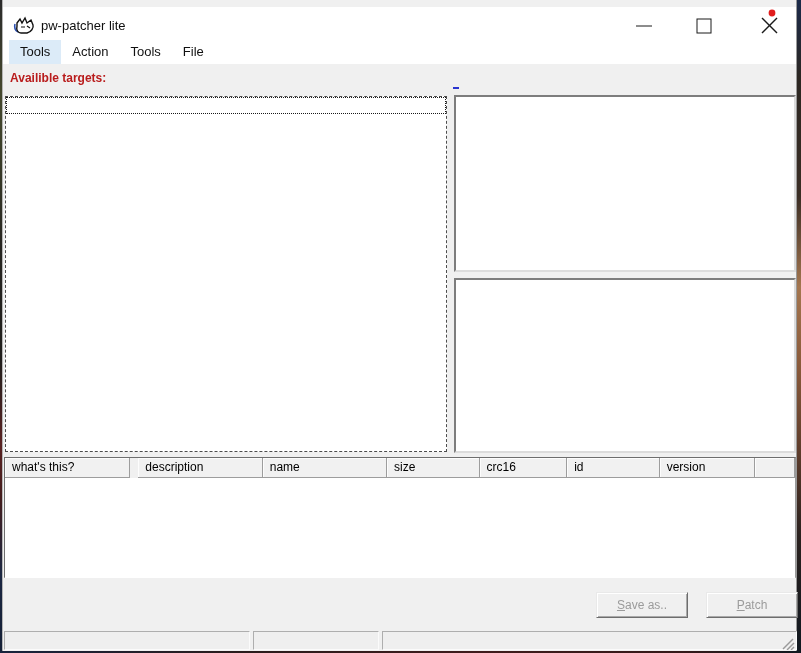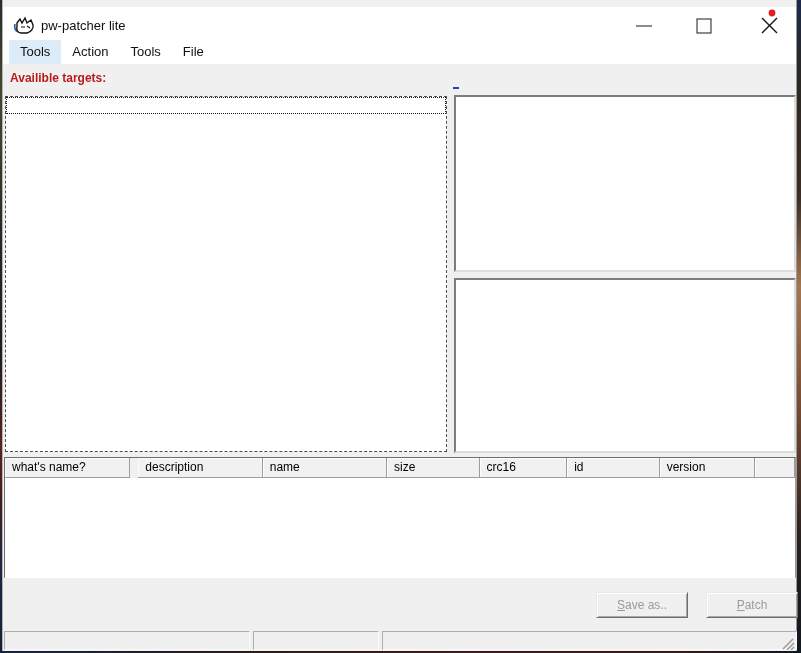--- a/index.html
+++ b/index.html
@@ -130,21 +130,21 @@
 
     <div class="listbox">
       <div class="focus-rect"></div>
     </div>
 
     <div class="panel panel-top"></div>
     <div class="panel panel-bottom"></div>
 
     <div class="grid">
       <div class="grid-header">
-        <div class="hcell">what's name?</div>
+        <div class="hcell">what's this?</div>
         <div class="hcell">description</div>
         <div class="hcell">name</div>
         <div class="hcell">size</div>
         <div class="hcell">crc16</div>
         <div class="hcell">id</div>
         <div class="hcell">version</div>
         <div class="hcell"></div>
       </div>
       <div class="grid-body"></div>
     </div>

